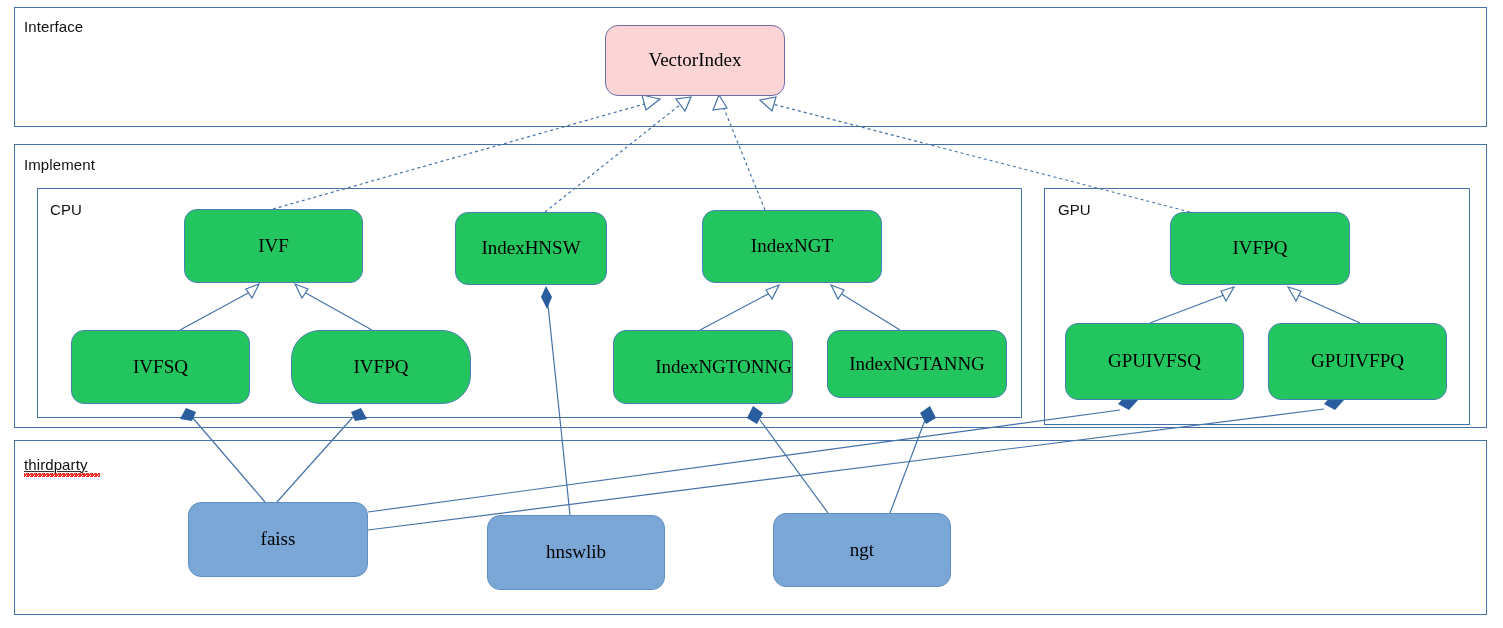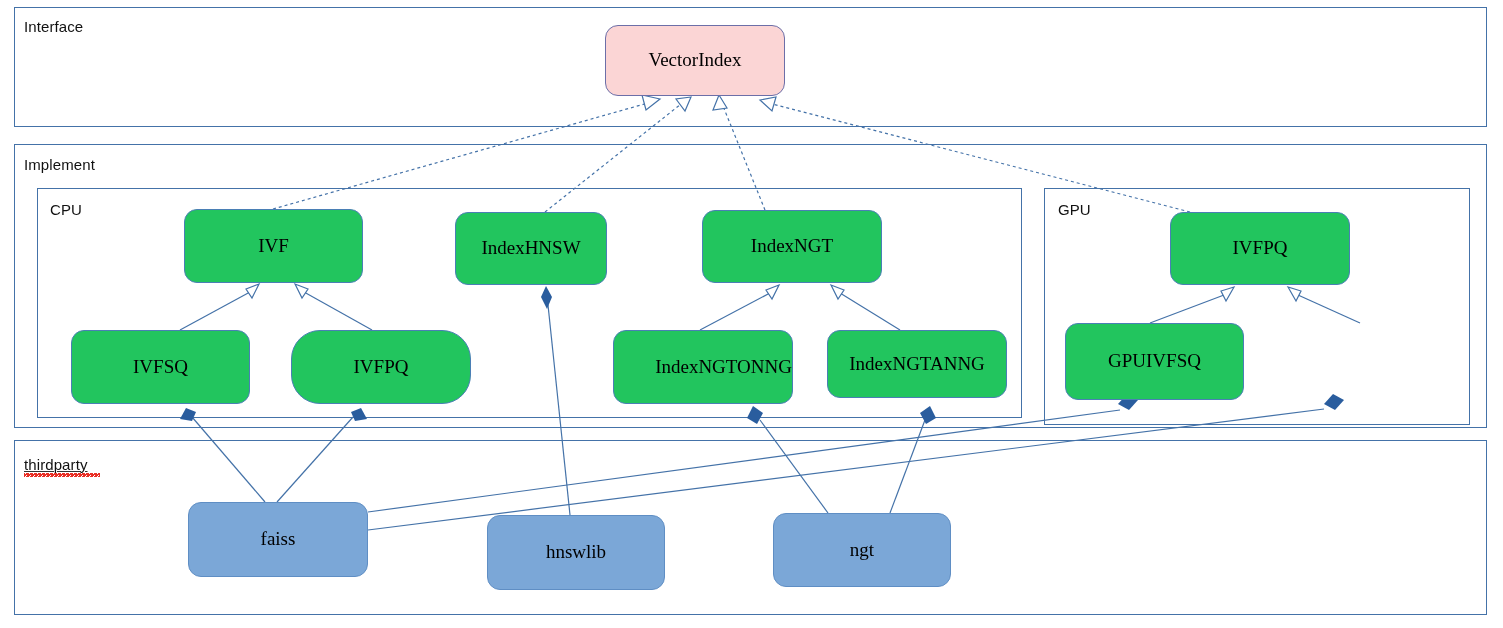--- a/index.html
+++ b/index.html
@@ -221,20 +221,23 @@
   <div class="node impl" style="left:827px; top:330px; width:180px; height:68px;">
     <span>IndexNGTANNG</span>
   </div>
 
   <div class="node impl" style="left:1170px; top:212px; width:180px; height:73px;">
     <span>IVFPQ</span>
   </div>
   <div class="node impl" style="left:1065px; top:323px; width:179px; height:77px;">
     <span>GPUIVFSQ</span>
   </div>
+  <div class="node impl" style="left:1268px; top:323px; width:179px; height:77px;">
+    <span>GPUIVFPQ</span>
+  </div>
 
   <div class="node thirdparty" style="left:188px; top:502px; width:180px; height:75px;">
     <span>faiss</span>
   </div>
   <div class="node thirdparty" style="left:487px; top:515px; width:178px; height:75px;">
     <span>hnswlib</span>
   </div>
   <div class="node thirdparty" style="left:773px; top:513px; width:178px; height:74px;">
     <span>ngt</span>
   </div>

